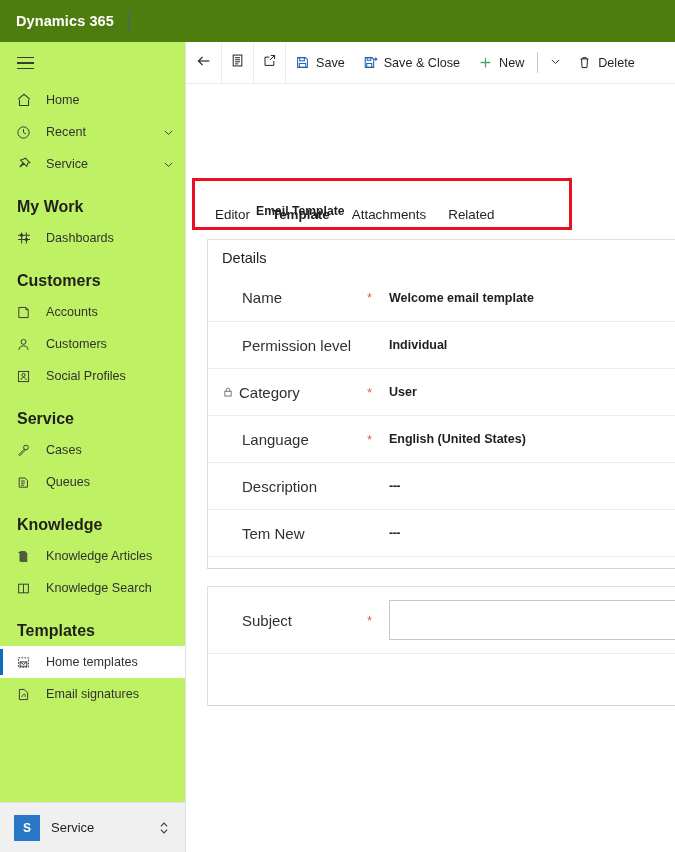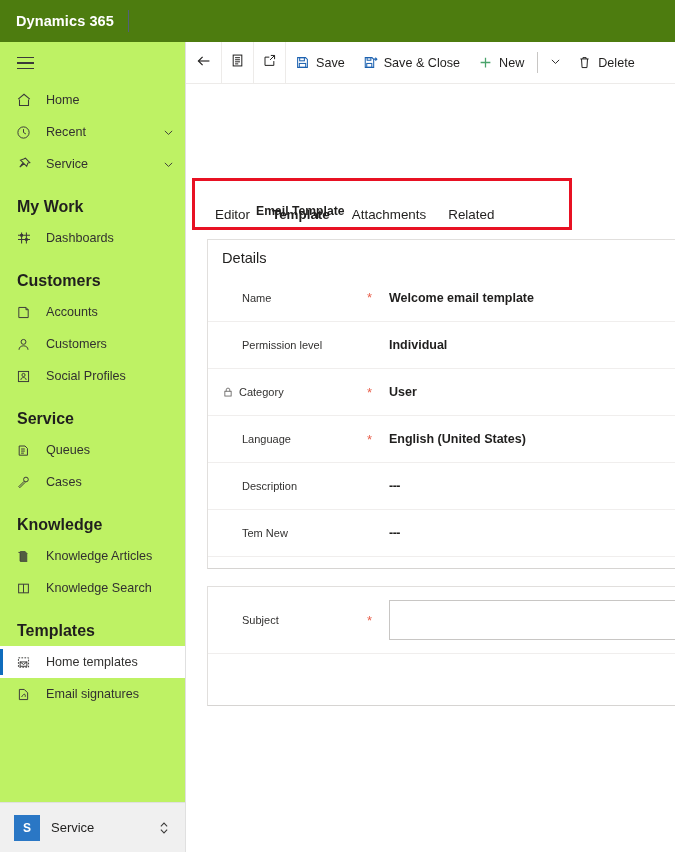--- a/index.html
+++ b/index.html
@@ -323,21 +323,21 @@
     align-items: center;
     height: 47px;
     border-top: 1px solid #f0eeed;
     padding: 0 0 0 14px;
   }
   .field-row.first { border-top: none; }
   .field-row.tall { height: 66px; align-items: center; }
 
   .field-label {
     flex: 0 0 145px;
-    font-size: 11px;
+    font-size: 15px;
     color: #323130;
     display: flex;
     align-items: center;
     gap: 5px;
     padding-left: 20px;
   }
   .field-label.locked { padding-left: 0; }
   .lock-ico { display: flex; align-items: center; color: #605e5c; }
 
   .field-req {
@@ -485,34 +485,34 @@
         </span>
         <span class="nav-label">Social Profiles</span>
       </div>
 
       <div class="group-gap"></div>
 
       <div class="nav-group-title">Service</div>
       <div class="nav-item">
         <span class="nav-ico">
           <svg width="15" height="15" viewBox="0 0 16 16" fill="none" stroke="currentColor" stroke-width="1.05">
+            <circle cx="10.6" cy="4.8" r="2.5"></circle>
+              <path d="M8.8 6.6 3 12.4l1.1 1.1 5.8-5.8"></path>
+          </svg>
+        </span>
+        <span class="nav-label">Cases</span>
+      </div>
+      <div class="nav-item">
+        <span class="nav-ico">
+          <svg width="15" height="15" viewBox="0 0 16 16" fill="none" stroke="currentColor" stroke-width="1.05">
             <path d="M3.4 3.2h6.2l2.6 2.6v7.2H3.4z"></path>
               <path d="M5.4 6.4h4M5.4 8.6h4M5.4 10.8h3"></path>
           </svg>
         </span>
         <span class="nav-label">Queues</span>
-      </div>
-      <div class="nav-item">
-        <span class="nav-ico">
-          <svg width="15" height="15" viewBox="0 0 16 16" fill="none" stroke="currentColor" stroke-width="1.05">
-            <circle cx="10.6" cy="4.8" r="2.5"></circle>
-              <path d="M8.8 6.6 3 12.4l1.1 1.1 5.8-5.8"></path>
-          </svg>
-        </span>
-        <span class="nav-label">Cases</span>
       </div>
 
       <div class="group-gap"></div>
 
       <div class="nav-group-title">Knowledge</div>
       <div class="nav-item">
         <span class="nav-ico">
           <svg width="15" height="15" viewBox="0 0 16 16" fill="none" stroke="currentColor" stroke-width="1.05">
             <path d="M4.4 2.2h5.2l2.4 2.4v9.2H4.4z" fill="currentColor" stroke="none" opacity="0.82"></path>
             <path d="M2.6 3.6h1.8v9.4"></path>

